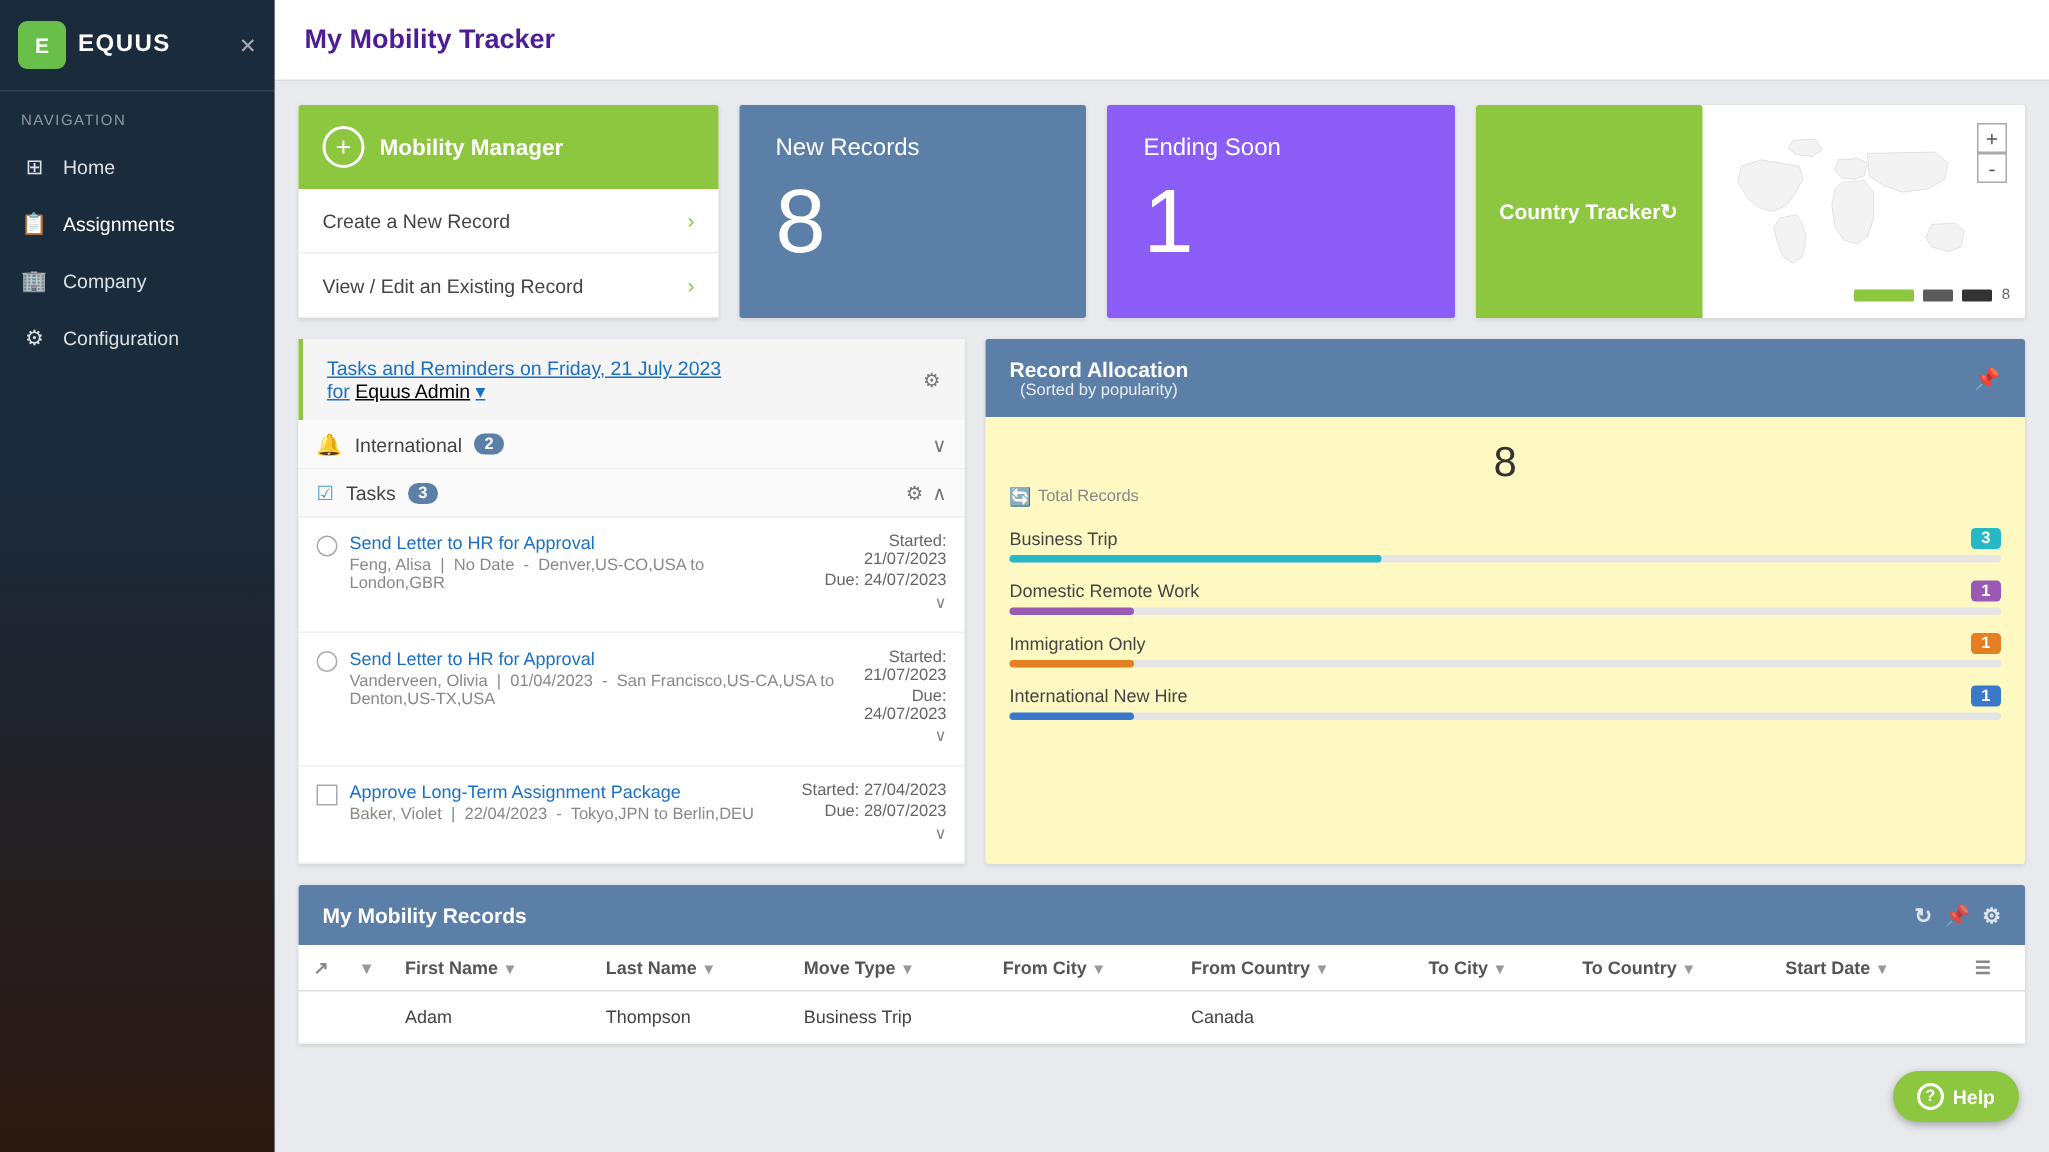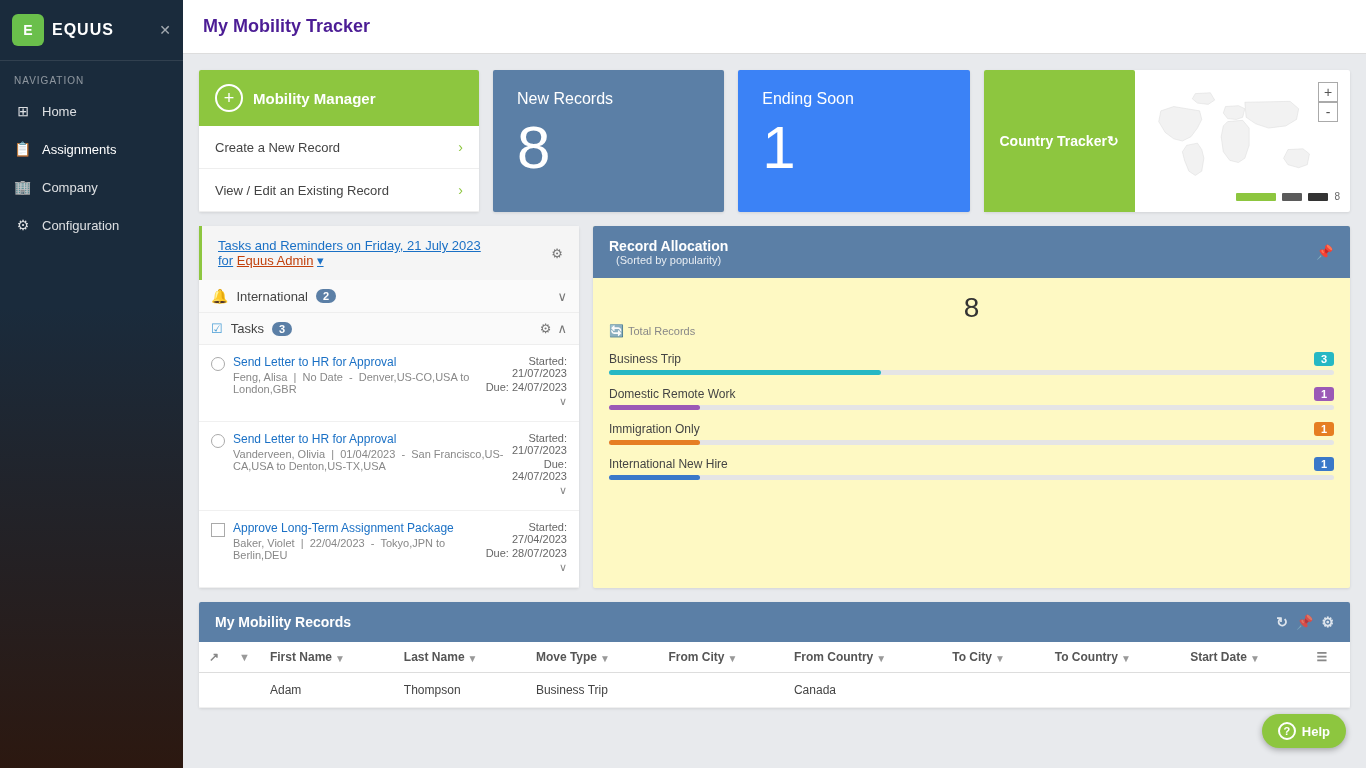--- a/index.html
+++ b/index.html
@@ -110,21 +110,21 @@
       border-radius: 2px;
       padding: 20px 24px;
       color: #fff;
       display: flex;
       flex-direction: column;
       justify-content: flex-start;
       min-height: 130px;
       box-shadow: 0 1px 3px rgba(0,0,0,0.1);
     }
     .stat-card.blue { background: #5b7fa6; }
-    .stat-card.purple { background: #3b82f6; }
+    .stat-card.purple { background: #8b5cf6; }
     .stat-label { font-size: 16px; font-weight: 500; margin-bottom: 10px; }
     .stat-number { font-size: 60px; font-weight: 300; line-height: 1; }
 
     
     .country-tracker-card {
       flex: 2;
       background: #fff;
       border-radius: 2px;
       box-shadow: 0 1px 3px rgba(0,0,0,0.1);
       display: flex; flex-direction: row;
@@ -145,21 +145,21 @@
 
     
     .bottom-row {
       display: flex;
       gap: 14px;
       margin-bottom: 14px;
     }
 
     
     .tasks-panel {
-      width: 380px;
+      width: 444px;
       flex-shrink: 0;
       background: #fff;
       border-radius: 2px;
       box-shadow: 0 1px 3px rgba(0,0,0,0.1);
     }
     .tasks-header {
       padding: 12px 16px;
       background: #f5f5f5;
       border-left: 3px solid #8dc63f;
       font-size: 13px;
@@ -399,21 +399,21 @@
       </div>
     </div>
 
     <div class="bottom-row">
 
       <div class="tasks-panel">
         <div class="tasks-header">
           <div class="tasks-header-text">
             <span>Tasks and Reminders on Friday, 21 July 2023</span><br>
             <span>for</span>
-            <span style="color:#c2410c; text-decoration:underline; cursor:pointer;">Equus Admin</span>
+            <span style="color:#000000; text-decoration:underline; cursor:pointer;">Equus Admin</span>
             <span style="color:#1a70c5;">▾</span>
           </div>
           <span class="gear-icon-small">⚙</span>
         </div>
 
         <div class="section-bar">
           <div class="section-bar-left">
             <span class="notification-icon">🔔</span>
             <span>International</span>
             <span class="badge">2</span>

